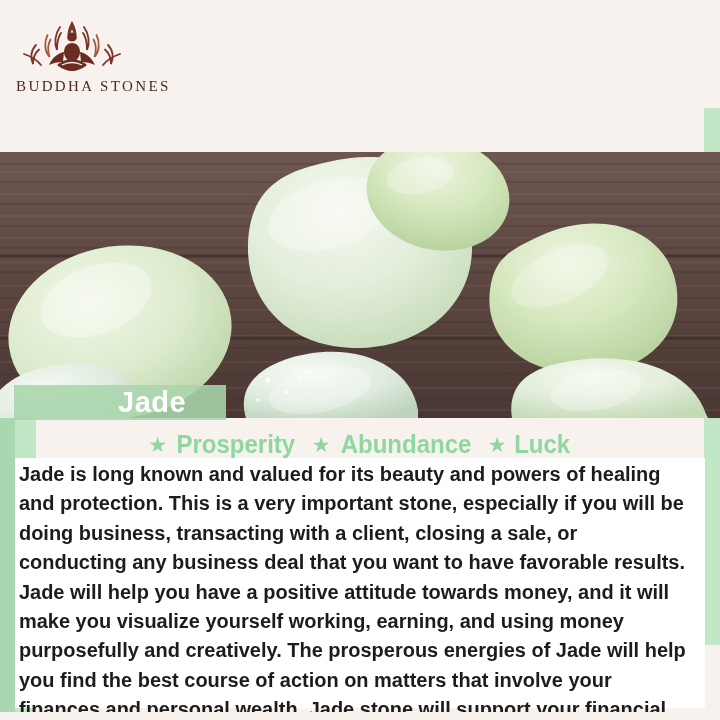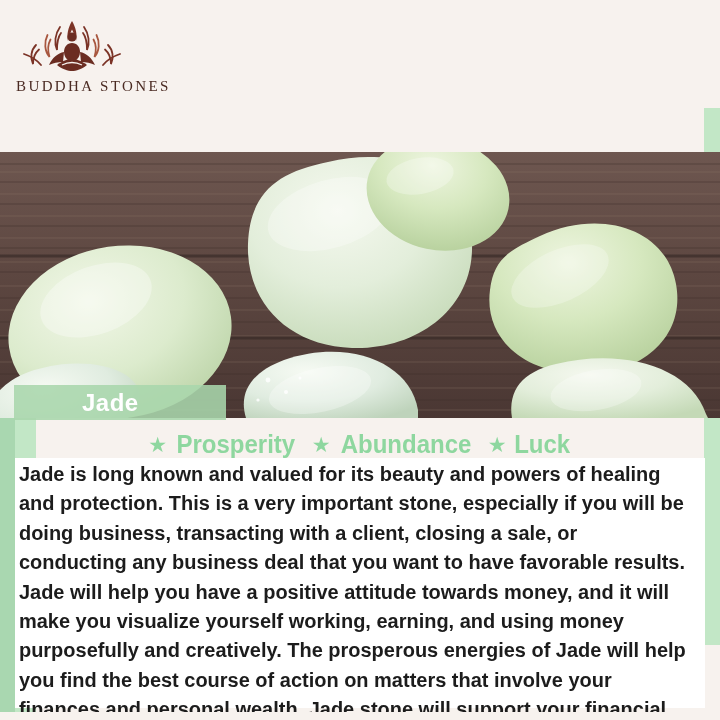--- a/index.html
+++ b/index.html
@@ -134,23 +134,23 @@
     position: absolute;
     left: 14px;
     top: 385px;
     width: 212px;
     height: 35px;
     background: rgba(168, 214, 172, 0.88);
     display: flex;
     align-items: center;
   }
   .jade-label {
-    margin-left: 68px;
+    margin-left: 104px;
     font-family: "Liberation Sans Narrow", "Liberation Sans", sans-serif;
-    font-size: 24px;
+    font-size: 29px;
     font-weight: bold;
     color: #ffffff;
     letter-spacing: 0.5px;
   }
 
   
   .benefits {
     position: absolute;
     left: 0;
     top: 428px;

